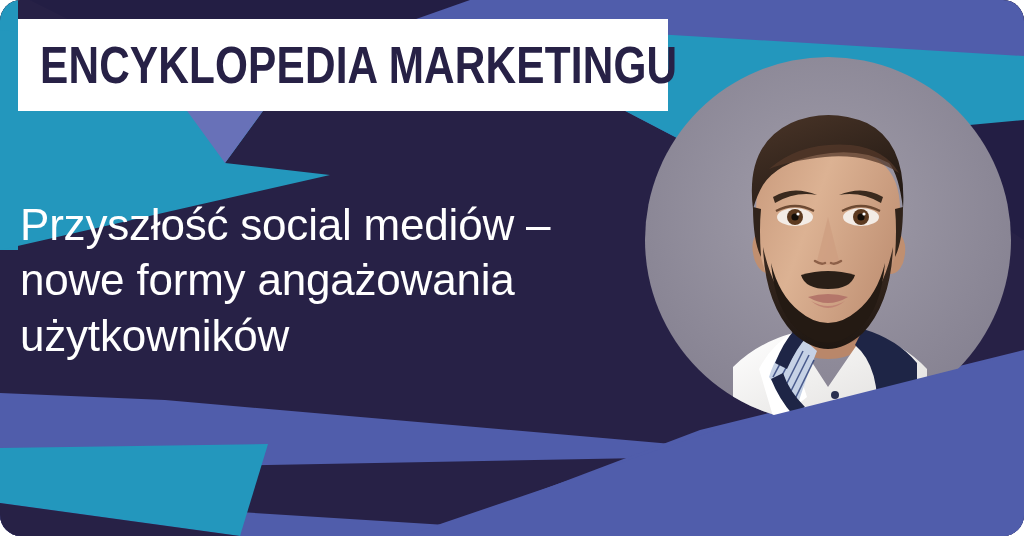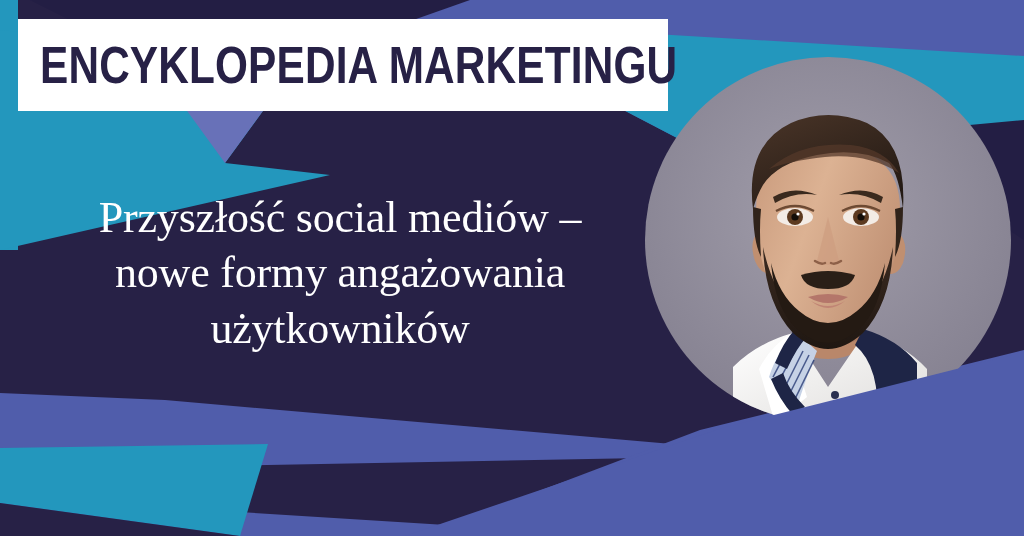--- a/index.html
+++ b/index.html
@@ -7,20 +7,21 @@
     padding: 0;
     background: #ffffff;
   }
   #banner {
     position: relative;
     width: 1024px;
     height: 536px;
     overflow: hidden;
     background: #272146;
     font-family: "Liberation Sans", sans-serif;
+    border-radius: 21px;
   }
   #bg-shapes {
     position: absolute;
     left: 0; top: 0;
     width: 1024px;
     height: 536px;
   }
   #portrait-wrap {
     position: absolute;
     left: 645px;
@@ -59,30 +60,29 @@
     font-weight: 700;
     letter-spacing: 0.2px;
     line-height: 1;
     white-space: nowrap;
     transform: scaleX(0.83);
     transform-origin: left center;
   }
   #headline {
     position: absolute;
     left: 20px;
-    top: 190px;
+    top: 197px;
     width: 640px;
     color: #ffffff;
-    font-family: Liberation Serif, serif;
+    font-family: Liberation Sans, sans-serif;
     font-size: 44px;
     font-weight: 300;
     line-height: 1.26;
     letter-spacing: -0.2px;
     white-space: pre-line;
-    text-align: center;
   }
 </style>
 </head>
 <body>
 
 <div id="banner">
 
   <svg id="bg-shapes" viewBox="0 0 1024 536" preserveAspectRatio="none" xmlns="http://www.w3.org/2000/svg">
     <rect x="0" y="0" width="1024" height="536" fill="#272146"></rect>
     <polygon points="30,0 1024,0 1024,120 700,150 455,22" fill="#505dab"></polygon>

